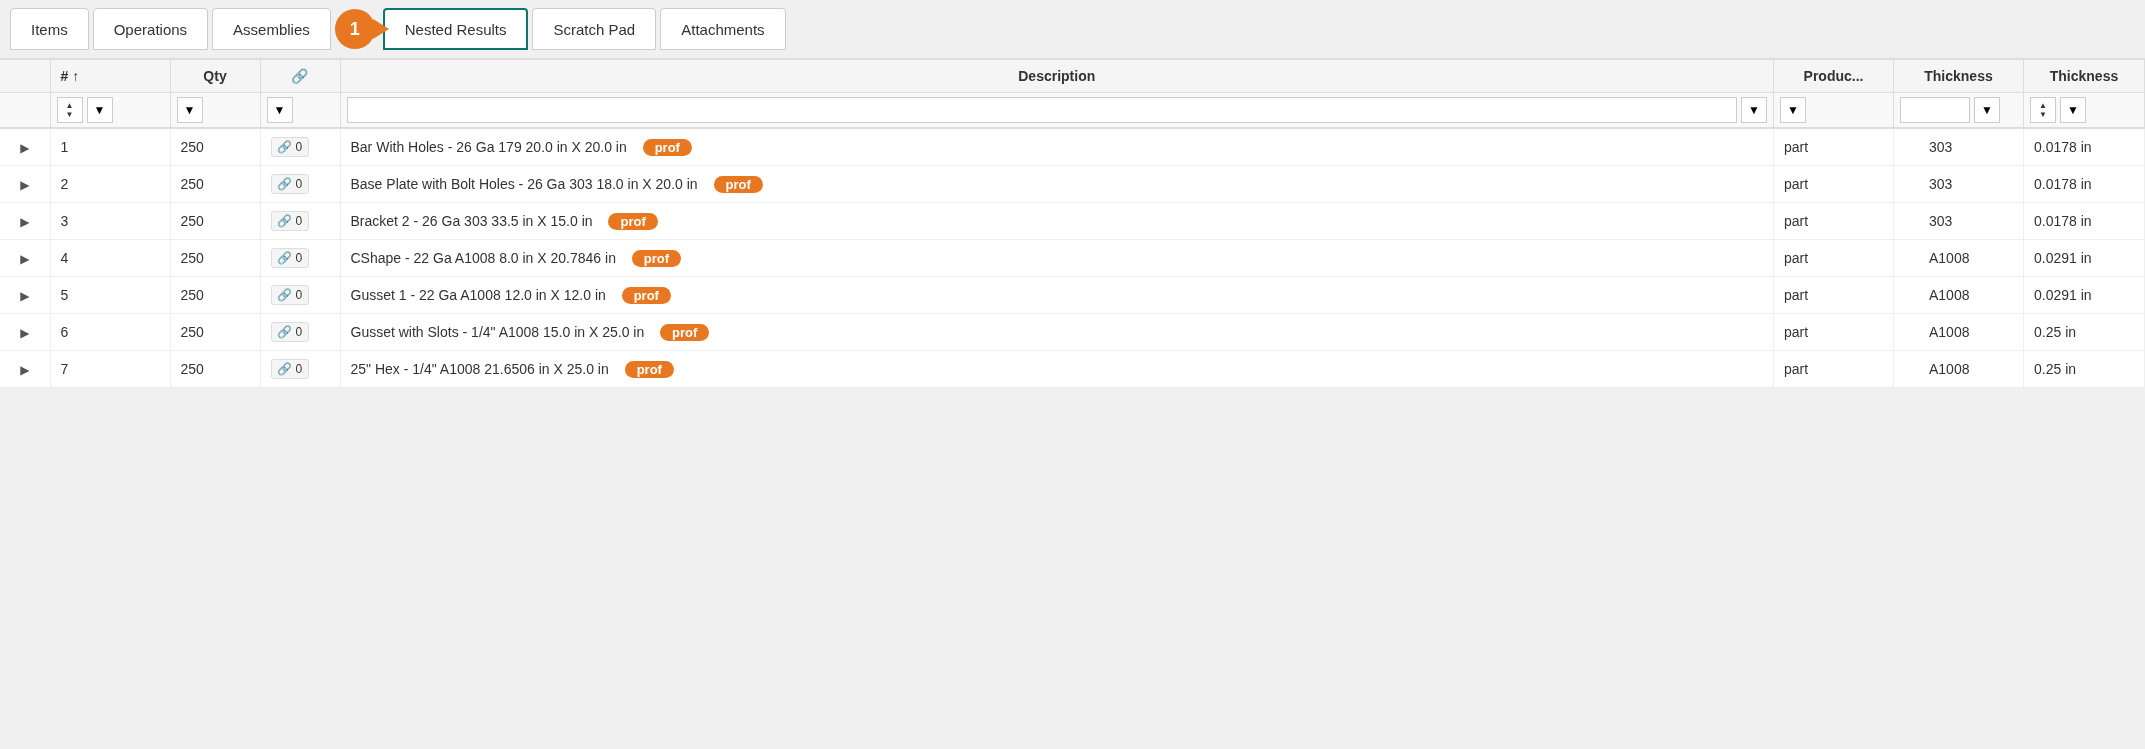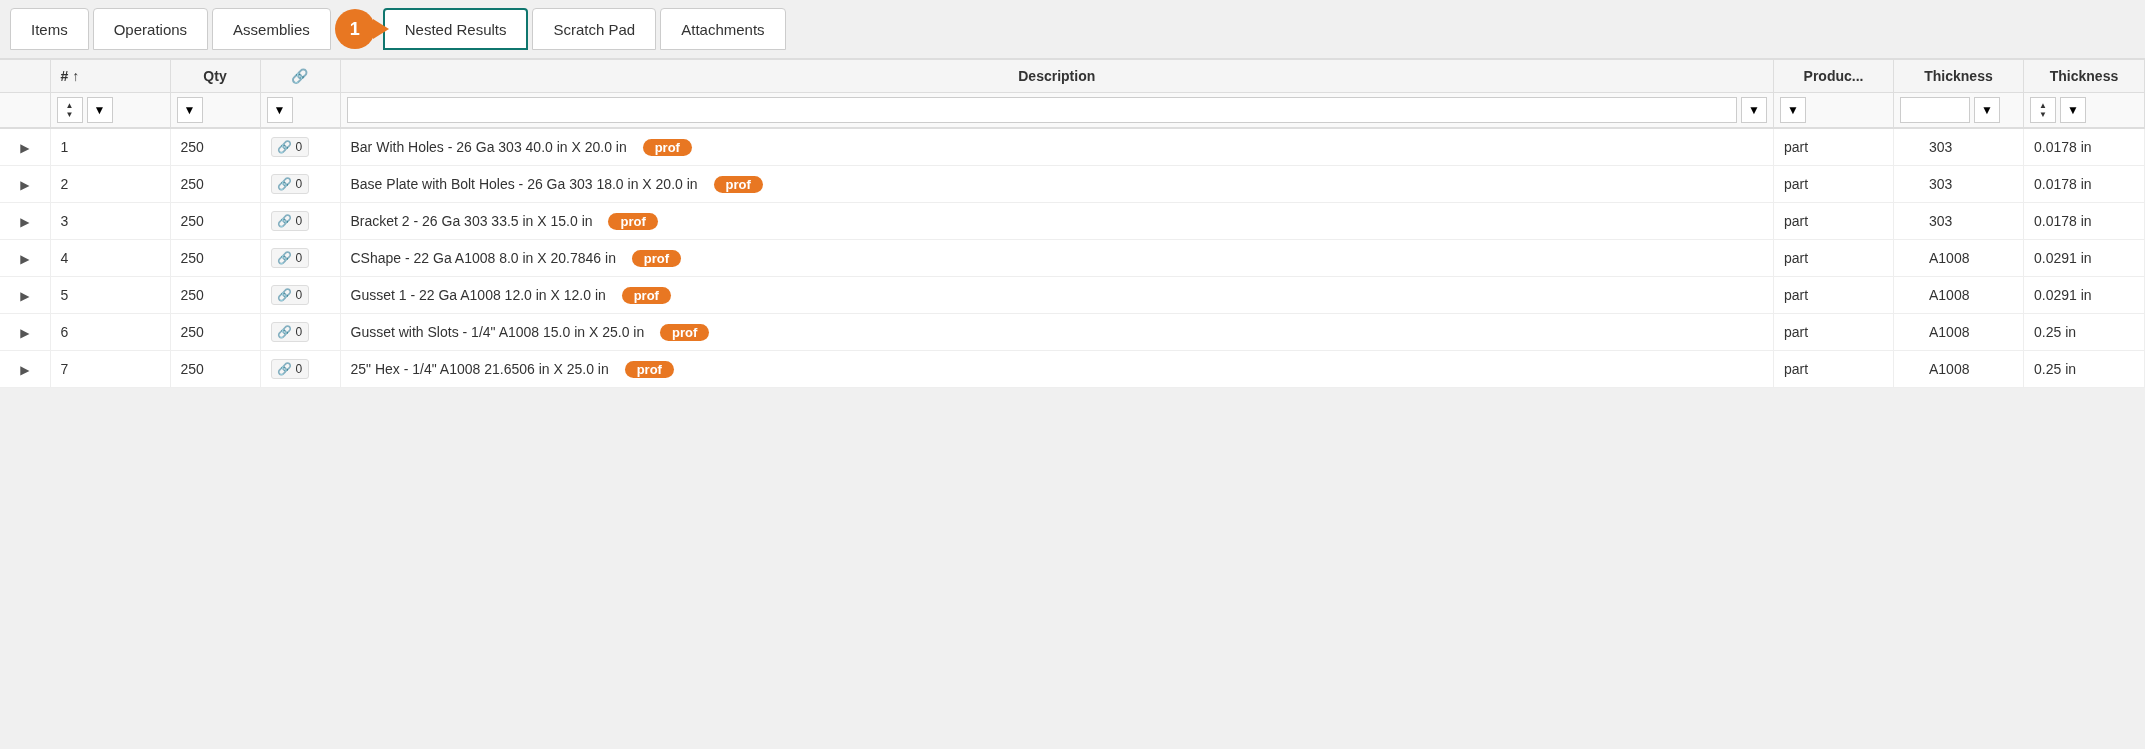--- a/index.html
+++ b/index.html
@@ -321,21 +321,21 @@
     <td class="col-qty">
       <span>250</span>
     </td>
     <td class="col-link">
       <span class="link-badge">
         <span>🔗</span>
         <span>0</span>
       </span>
     </td>
     <td class="col-desc">
-      <span>Bar With Holes - 26 Ga 303 40.0 in X 20.0 in</span>
+      <span>Bar With Holes - 26 Ga 179 20.0 in X 20.0 in</span>
       <span class="prof-badge" style="margin-left:12px;">prof</span>
     </td>
     <td class="col-produc">
       <span>part</span>
     </td>
     <td class="col-material">
       <span>303</span>
     </td>
     <td class="col-thickness">
       <span>0.0178 in</span>

